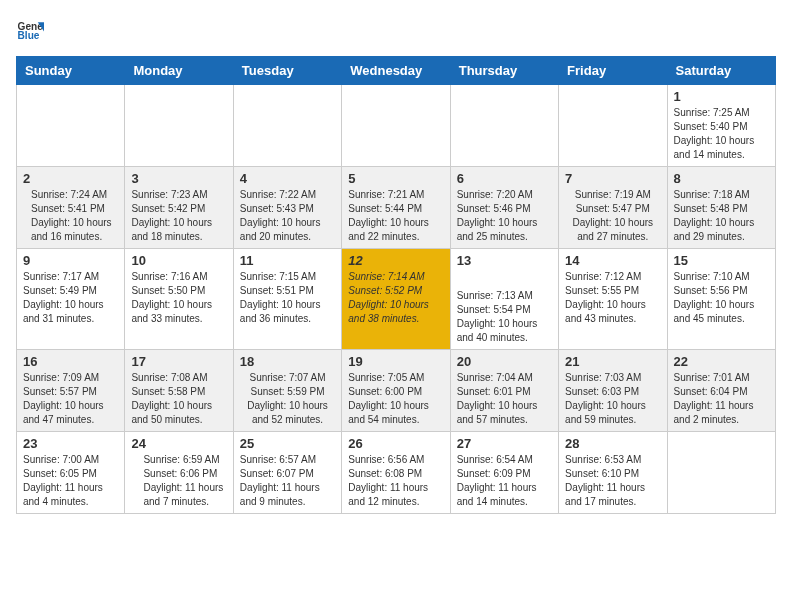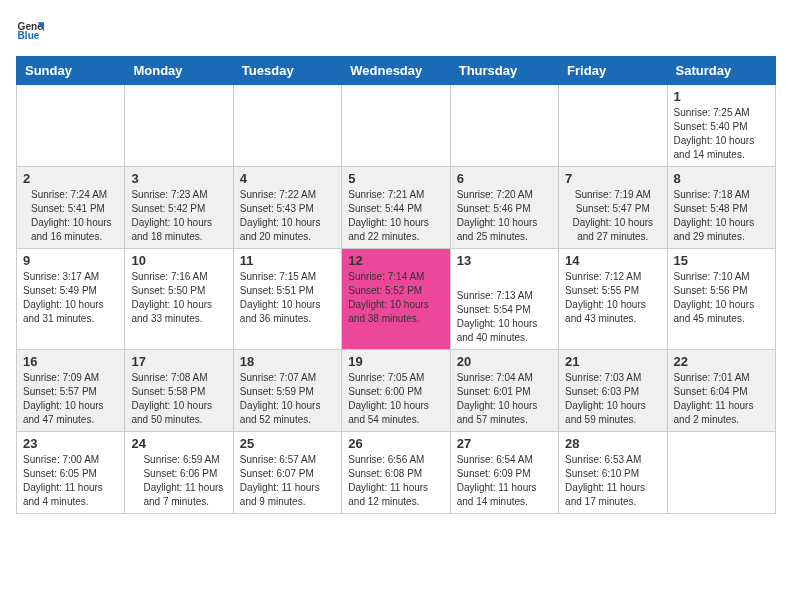--- a/index.html
+++ b/index.html
@@ -167,37 +167,37 @@
         <td style="background-color: rgb(240, 240, 240);">
           <span class="day-num">8</span>
           <div class="day-info" style="white-space: pre-line;">Sunrise: 7:18 AM
 Sunset: 5:48 PM
 Daylight: 10 hours and 29 minutes.</div>
         </td>
       </tr>
       <tr>
         <td style="background-color: rgb(255, 255, 255);">
           <span class="day-num">9</span>
-          <div class="day-info" style="white-space: pre-line;">Sunrise: 3:17 AM
+          <div class="day-info" style="white-space: pre-line;">Sunrise: 7:17 AM
 Sunset: 5:49 PM
 Daylight: 10 hours and 31 minutes.</div>
         </td>
         <td style="background-color: rgb(255, 255, 255);">
           <span class="day-num">10</span>
           <div class="day-info" style="white-space: pre-line;">Sunrise: 7:16 AM
 Sunset: 5:50 PM
 Daylight: 10 hours and 33 minutes.</div>
         </td>
         <td style="background-color: rgb(255, 255, 255);">
           <span class="day-num">11</span>
           <div class="day-info" style="white-space: pre-line;">Sunrise: 7:15 AM
 Sunset: 5:51 PM
 Daylight: 10 hours and 36 minutes.</div>
         </td>
-        <td style="background-color: #ec4899;">
+        <td style="background-color: #eab308; font-style: italic;">
           <span class="day-num">12</span>
           <div class="day-info" style="white-space: pre-line;">Sunrise: 7:14 AM
 Sunset: 5:52 PM
 Daylight: 10 hours and 38 minutes.</div>
         </td>
         <td style="background-color: rgb(255, 255, 255);">
           <span class="day-num">13</span>
           <div class="day-info" style="white-space: pre-line; margin-top: 21px;">Sunrise: 7:13 AM
 Sunset: 5:54 PM
 Daylight: 10 hours and 40 minutes.</div>
@@ -223,21 +223,21 @@
 Daylight: 10 hours and 47 minutes.</div>
         </td>
         <td style="background-color: rgb(240, 240, 240);">
           <span class="day-num">17</span>
           <div class="day-info" style="white-space: pre-line;">Sunrise: 7:08 AM
 Sunset: 5:58 PM
 Daylight: 10 hours and 50 minutes.</div>
         </td>
         <td style="background-color: rgb(240, 240, 240);">
           <span class="day-num">18</span>
-          <div class="day-info" style="white-space: pre-line;">Sunrise: 7:07 AM
+          <div class="day-info" style="white-space: pre-line; text-align: center;">Sunrise: 7:07 AM
 Sunset: 5:59 PM
 Daylight: 10 hours and 52 minutes.</div>
         </td>
         <td style="background-color: rgb(240, 240, 240);">
           <span class="day-num">19</span>
           <div class="day-info" style="white-space: pre-line;">Sunrise: 7:05 AM
 Sunset: 6:00 PM
 Daylight: 10 hours and 54 minutes.</div>
         </td>
         <td style="background-color: rgb(240, 240, 240);">

